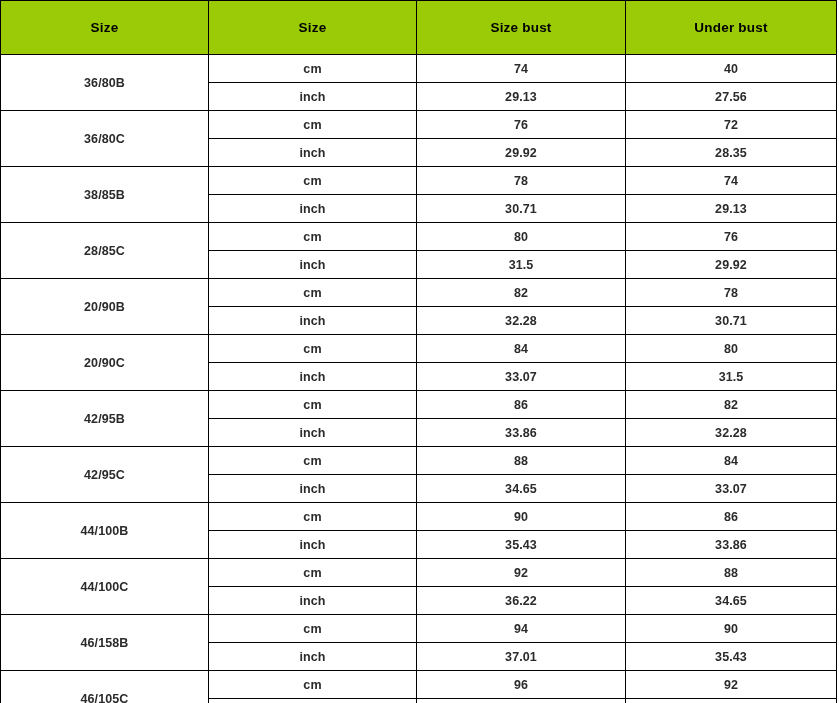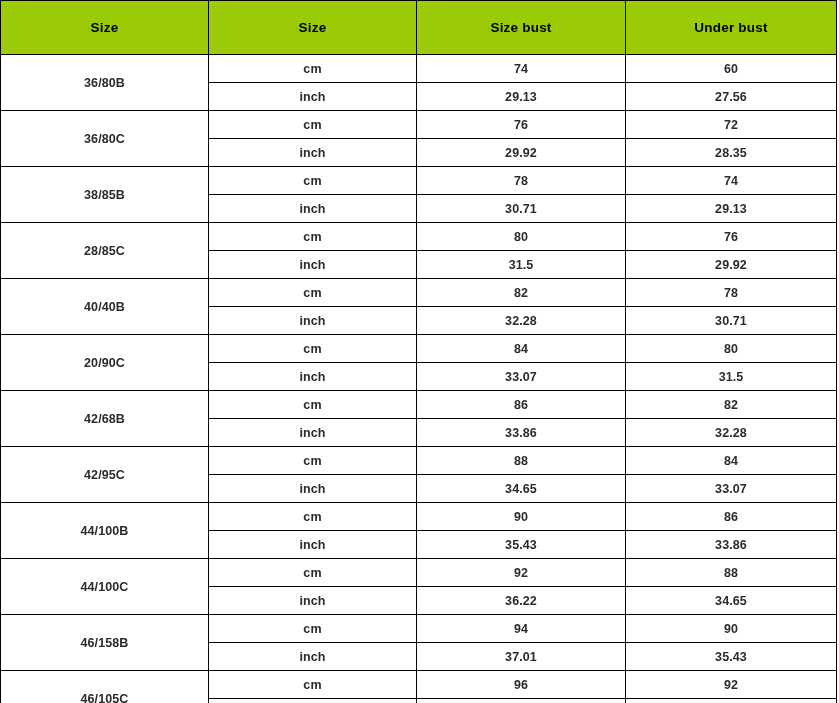--- a/index.html
+++ b/index.html
@@ -73,21 +73,21 @@
       <th>Size</th>
       <th>Size bust</th>
       <th>Under bust</th>
     </tr>
   </thead>
   <tbody id="table-body">
       <tr>
         <td class="size-cell" rowspan="2">36/80B</td>
         <td>cm</td>
         <td>74</td>
-        <td>60</td>
+        <td>40</td>
       </tr>
       <tr>
         <td>inch</td>
         <td>29.13</td>
         <td>27.56</td>
       </tr>
       <tr>
         <td class="size-cell" rowspan="2">36/80C</td>
         <td>cm</td>
         <td>76</td>
@@ -114,21 +114,21 @@
         <td>cm</td>
         <td>80</td>
         <td>76</td>
       </tr>
       <tr>
         <td>inch</td>
         <td>31.5</td>
         <td>29.92</td>
       </tr>
       <tr>
-        <td class="size-cell" rowspan="2">40/40B</td>
+        <td class="size-cell" rowspan="2">20/90B</td>
         <td>cm</td>
         <td>82</td>
         <td>78</td>
       </tr>
       <tr>
         <td>inch</td>
         <td>32.28</td>
         <td>30.71</td>
       </tr>
       <tr>
@@ -136,21 +136,21 @@
         <td>cm</td>
         <td>84</td>
         <td>80</td>
       </tr>
       <tr>
         <td>inch</td>
         <td>33.07</td>
         <td>31.5</td>
       </tr>
       <tr>
-        <td class="size-cell" rowspan="2">42/68B</td>
+        <td class="size-cell" rowspan="2">42/95B</td>
         <td>cm</td>
         <td>86</td>
         <td>82</td>
       </tr>
       <tr>
         <td>inch</td>
         <td>33.86</td>
         <td>32.28</td>
       </tr>
       <tr>

